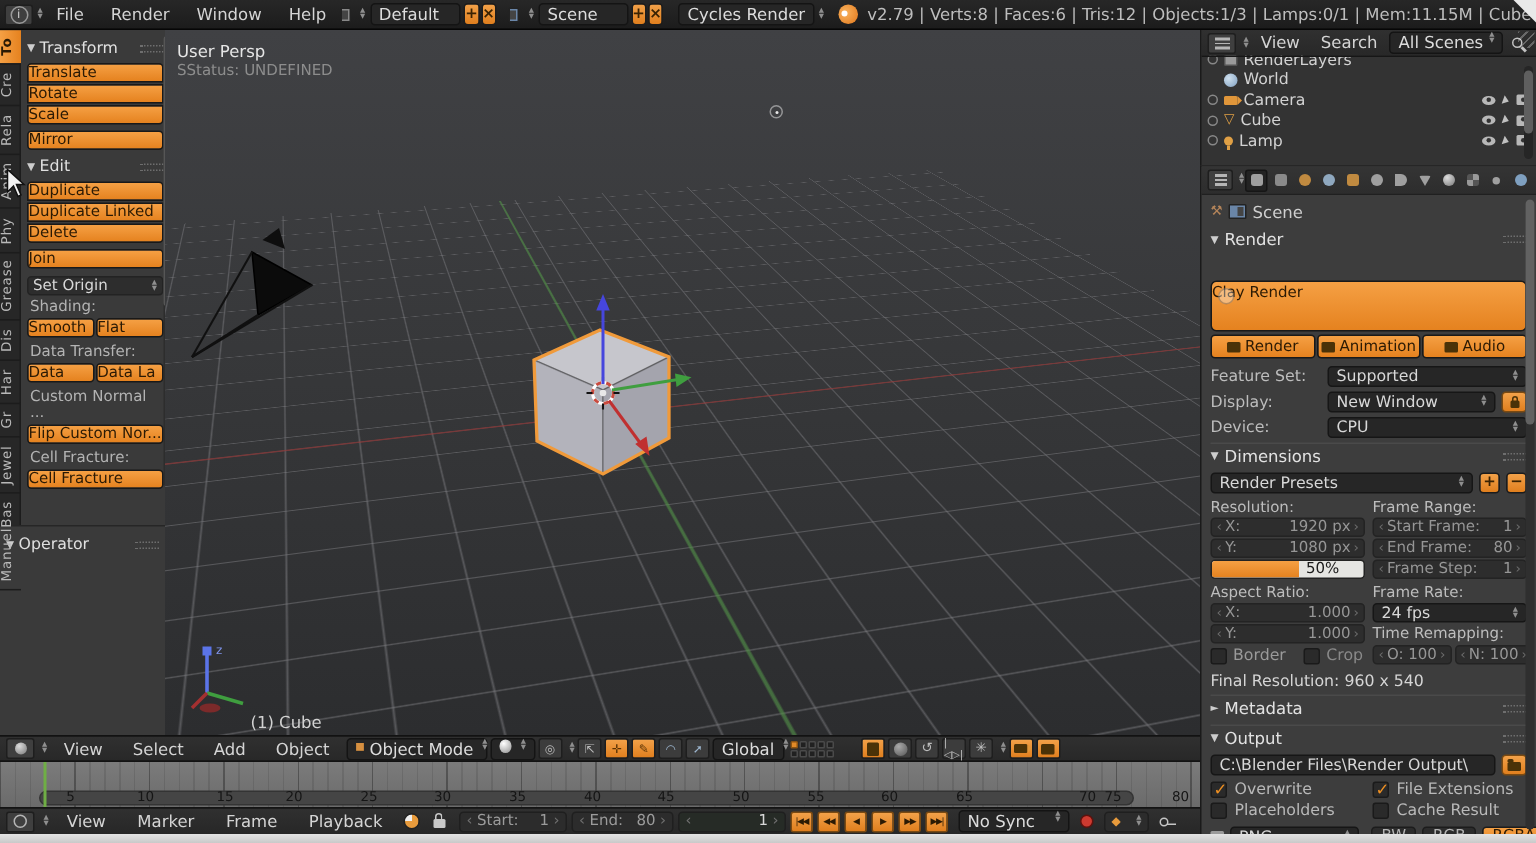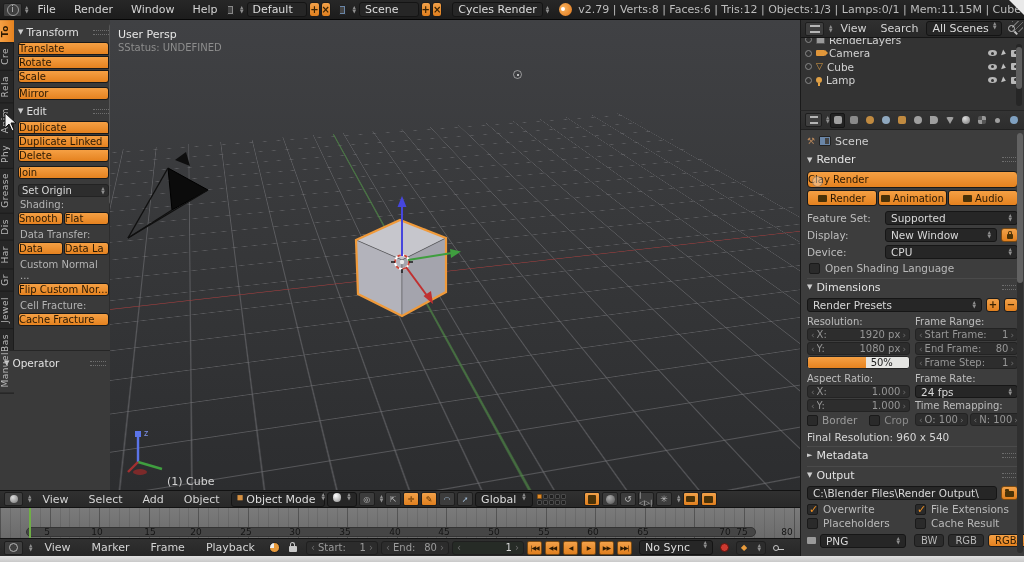--- a/index.html
+++ b/index.html
@@ -128,21 +128,21 @@
 .pico .g{width:8px;height:8px;background:#9f9f9f;border-radius:2px}
 .pico .g.rnd{border-radius:50%}
 .pico .g.tri{width:0;height:0;background:none;border-left:4px solid transparent;border-right:4px solid transparent;border-top:7px solid #9f9f9f}
 .pico.active{background:#232323;border:1px solid #161616}
 #pcontent{padding:2px 6px 0 6px}
 .prow{display:flex;align-items:center;min-height:15px;margin:2px 0;gap:4px}
 .plabel{width:74px;color:#bdbdbd;flex:none;font-size:10.5px}
 .pdrop{flex:1;height:14px;background:#262626;border:1px solid #161616;border-radius:3px;display:flex;align-items:center;padding:0 5px;color:#d8d8d8;font-size:10.5px}
 .phead2{height:17px;display:flex;align-items:center;gap:4px;color:#e2e2e2;border-top:1px solid #4a4a4a;margin-top:3px}
 .phead2 .tri{font-size:7px;color:#cdcdcd}
-.clay{position:relative;height:17px;line-height:16px;border-radius:4px;margin:3px 0 2px 0}
+.clay{position:relative;height:34px;line-height:16px;border-radius:4px;margin:19px 0 2px 0}
 .clay::before{content:"";position:absolute;left:4px;top:4px;width:9px;height:9px;border-radius:50%;background:rgba(255,255,255,.35);border:1px solid rgba(0,0,0,.25)}
 .rab{display:flex;gap:1px;margin:2px 0 4px 0}
 .rab .obtn{flex:1;height:16px;line-height:15px;display:flex;align-items:center;justify-content:center;gap:3px}
 .mico{width:9px;height:7px;background:#4a3208;border-radius:1px;flex:none}
 .lockbtn,.folderbtn{width:17px;height:14px;border-radius:3px;background:linear-gradient(#f2a149,#e07f1e);border:1px solid #7a4a12;flex:none;display:flex;align-items:center;justify-content:center}
 .dlock{width:6px;height:5px;background:#4a3208;border-radius:1px;position:relative;margin-top:3px}
 .dlock::before{content:"";position:absolute;left:1px;top:-3px;width:2px;height:3px;border:1px solid #4a3208;border-bottom:none;border-radius:2px 2px 0 0}
 .dfold{width:9px;height:6px;background:#4a3208;border-radius:1px;position:relative;margin-top:2px}
 .dfold::before{content:"";position:absolute;left:0;top:-2px;width:4px;height:2px;background:#4a3208;border-radius:1px 1px 0 0}
 .cols{display:flex;gap:5px;margin:1px 0}
@@ -256,21 +256,21 @@
         <div class="obtn">Flat</div>
       </div>
       <div class="shlabel">Data Transfer:</div>
       <div class="half">
         <div class="obtn">Data</div>
         <div class="obtn">Data La</div>
       </div>
       <div class="shlabel">Custom Normal ...</div>
       <div class="obtn" style="margin-bottom:4px">Flip Custom Nor...</div>
       <div class="shlabel">Cell Fracture:</div>
-      <div class="obtn">Cache Fracture</div>
+      <div class="obtn">Cell Fracture</div>
       <div id="shelfscroll"></div>
     </div>
   </div>
   <div id="oparea">
     <div class="phead">
         <span class="tri">▼</span>
         <span>Operator</span>
         <span class="grip"></span>
       </div>
   </div>
@@ -372,21 +372,21 @@
     </div>
   <div class="hico on">
       <span style="color:#5a3305;font-size:8px">✎</span>
     </div>
   <div class="hico">
       <span style="color:#9db6cf;font-size:8px">◠</span>
     </div>
   <div class="hico">
       <span style="color:#9db6cf;font-size:8px">➚</span>
     </div>
-  <div class="drop" style="width:58px">
+  <div class="drop" style="width:48px">
       <span>Global</span>
       <span class="ud">
         <i>▲</i>
         <i>▼</i>
       </span>
     </div>
   <div class="laygrid">
     <div class="lc on"></div>
       <div class="lc"></div>
       <div class="lc"></div>
@@ -524,20 +524,25 @@
     <span class="magico"></span>
     <div class="cornergrip"></div>
   </div>
   <div id="outrows">
     <div class="orow">
       <span class="expander"></span>
       <span class="ob-layers"></span>
       <span>RenderLayers</span>
     </div>
     <div class="orow">
+      <span style="width:7px"></span>
+      <span class="ob-world"></span>
+      <span>World</span>
+    </div>
+    <div class="orow">
       <span class="expander"></span>
       <span class="ob-cam"></span>
       <span>Camera</span>
       <span class="oi">
           <span class="oi-eye"></span>
           <span class="oi-cur"></span>
           <span class="oi-cam"></span>
         </span>
     </div>
     <div class="orow">
@@ -664,24 +669,20 @@
     <div class="prow">
       <span class="plabel">Device:</span>
       <div class="pdrop">
           <span>CPU</span>
           <span class="ud" style="margin-left:auto">
             <i>▲</i>
             <i>▼</i>
           </span>
         </div>
     </div>
-    <div class="cbrow" style="margin:2px 0 0 2px">
-        <span class="cb"></span>
-        <span>Open Shading Language</span>
-      </div>
 
     <div class="phead2">
         <span class="tri">▼</span>
         <span>Dimensions</span>
         <span class="grip"></span>
       </div>
     <div class="prow">
       <div class="pdrop">
           <span>Render Presets</span>
           <span class="ud" style="margin-left:auto">

